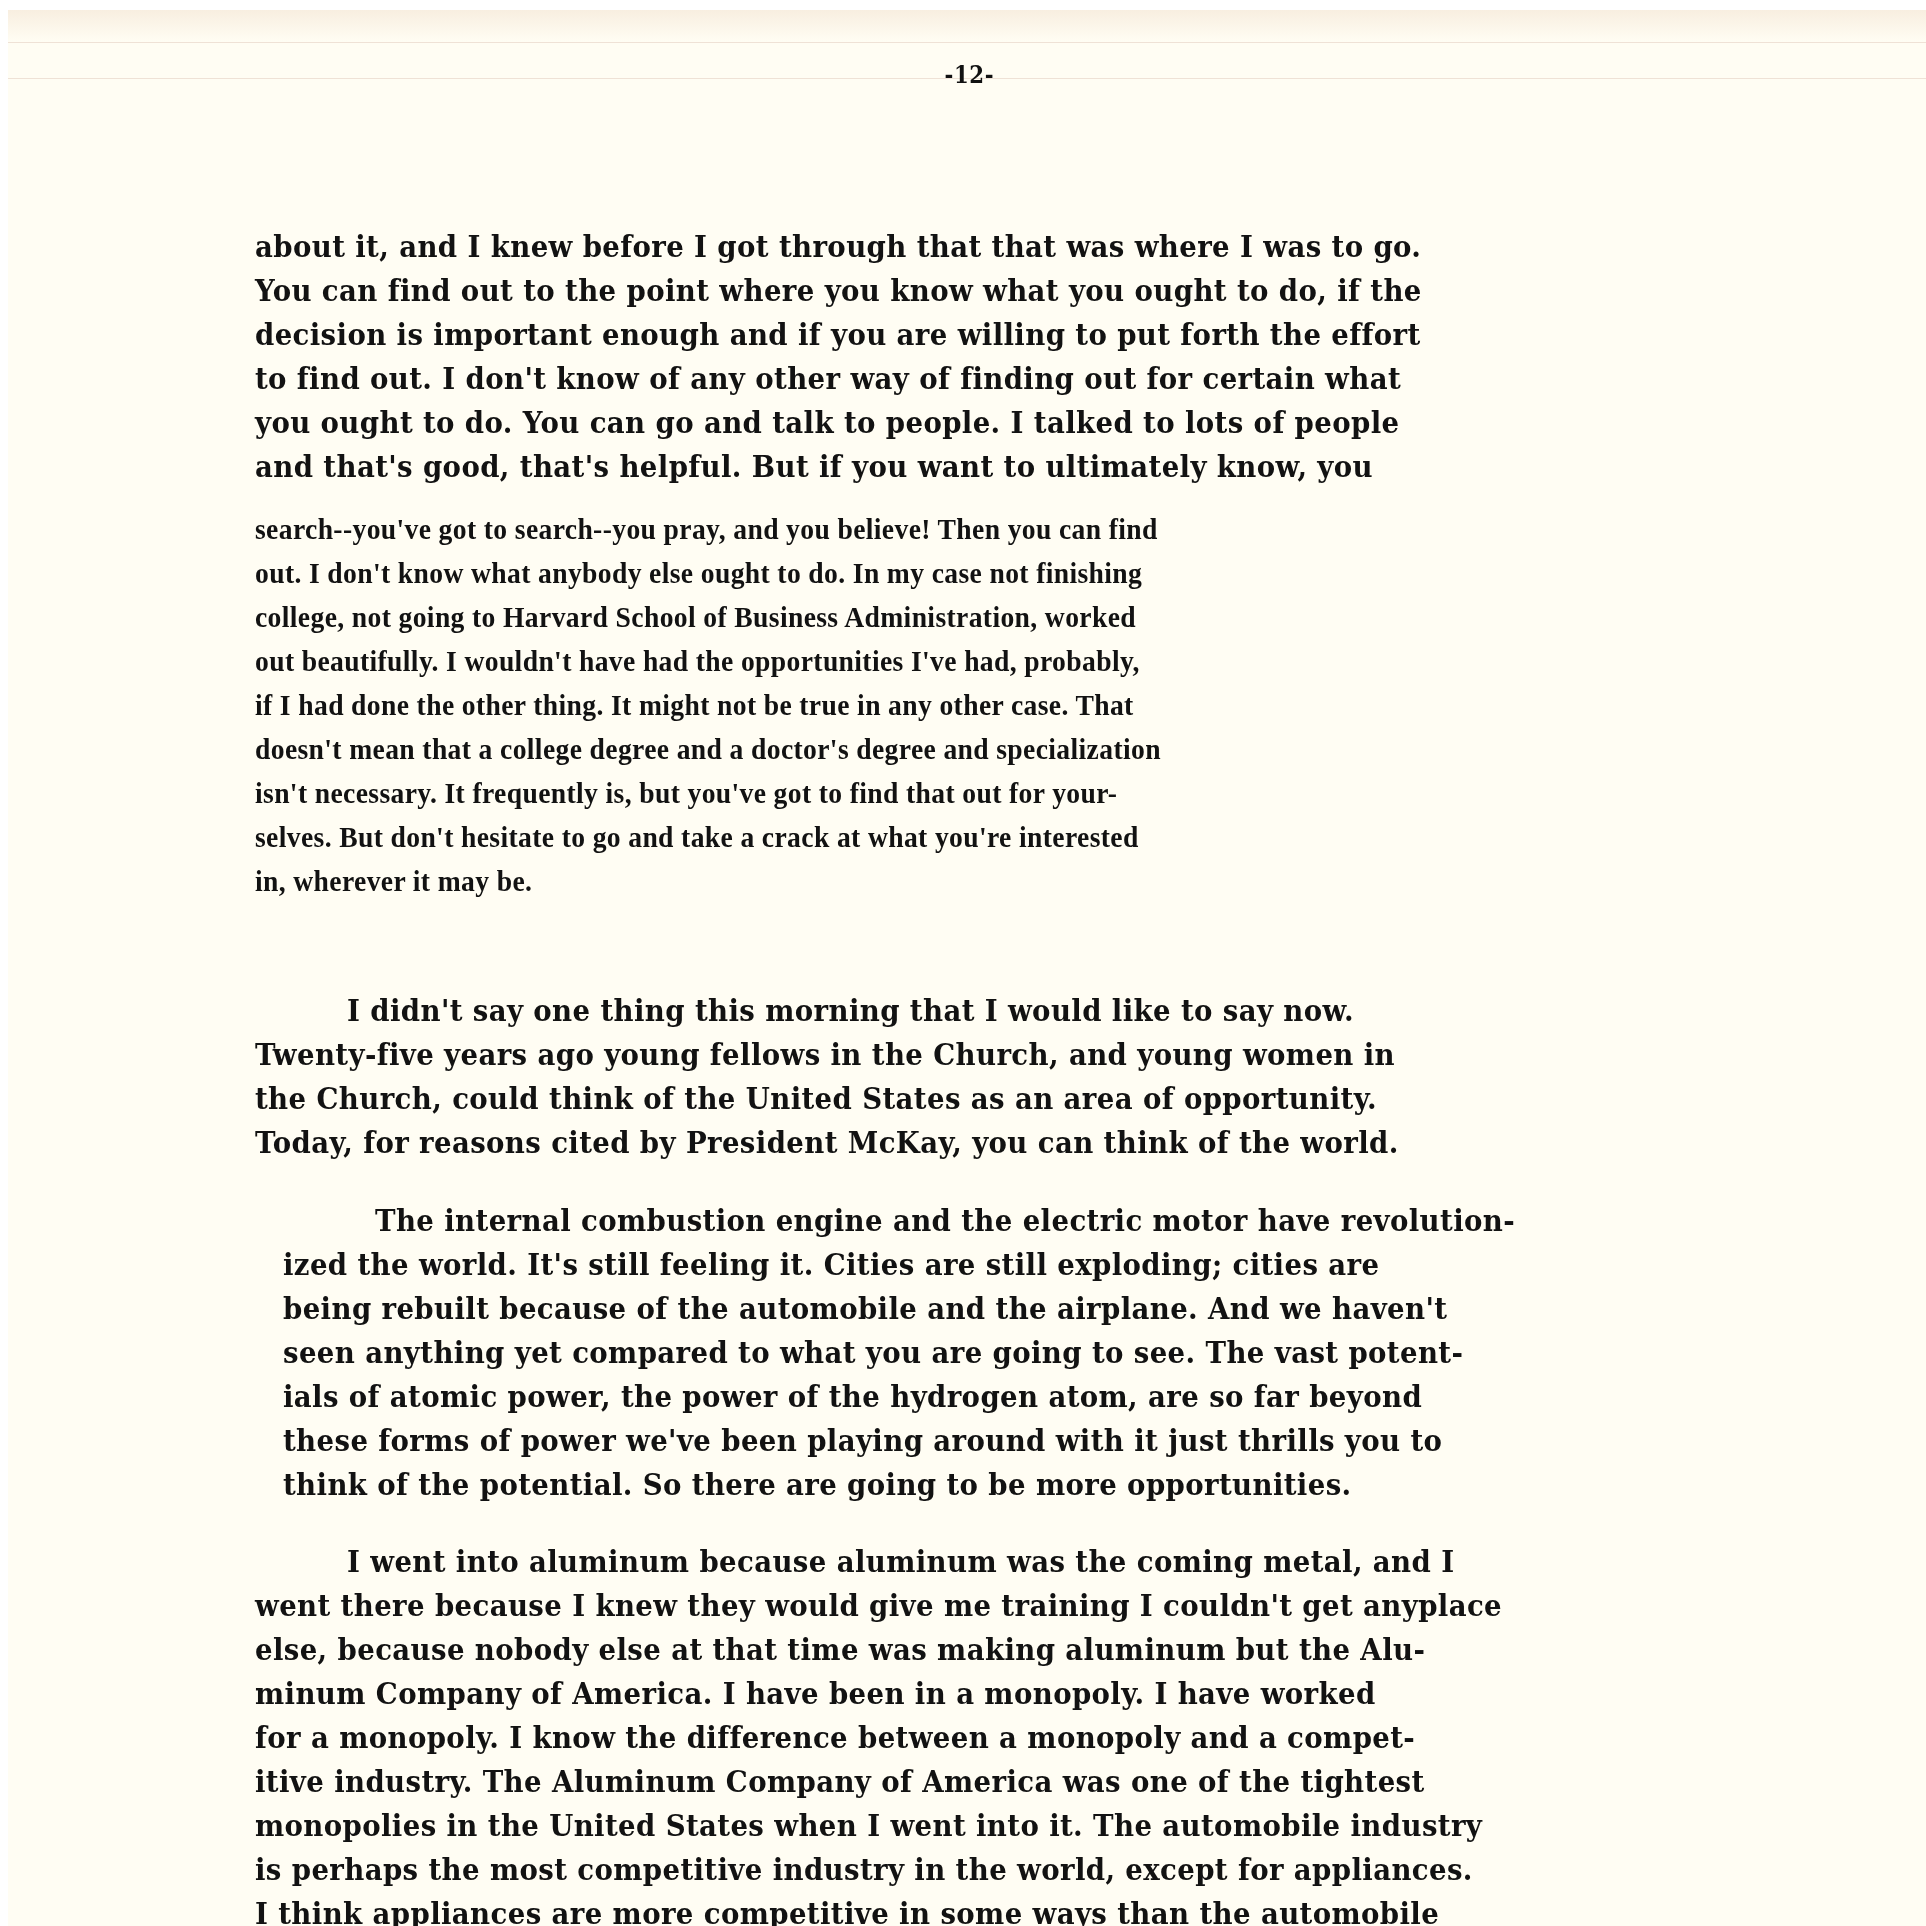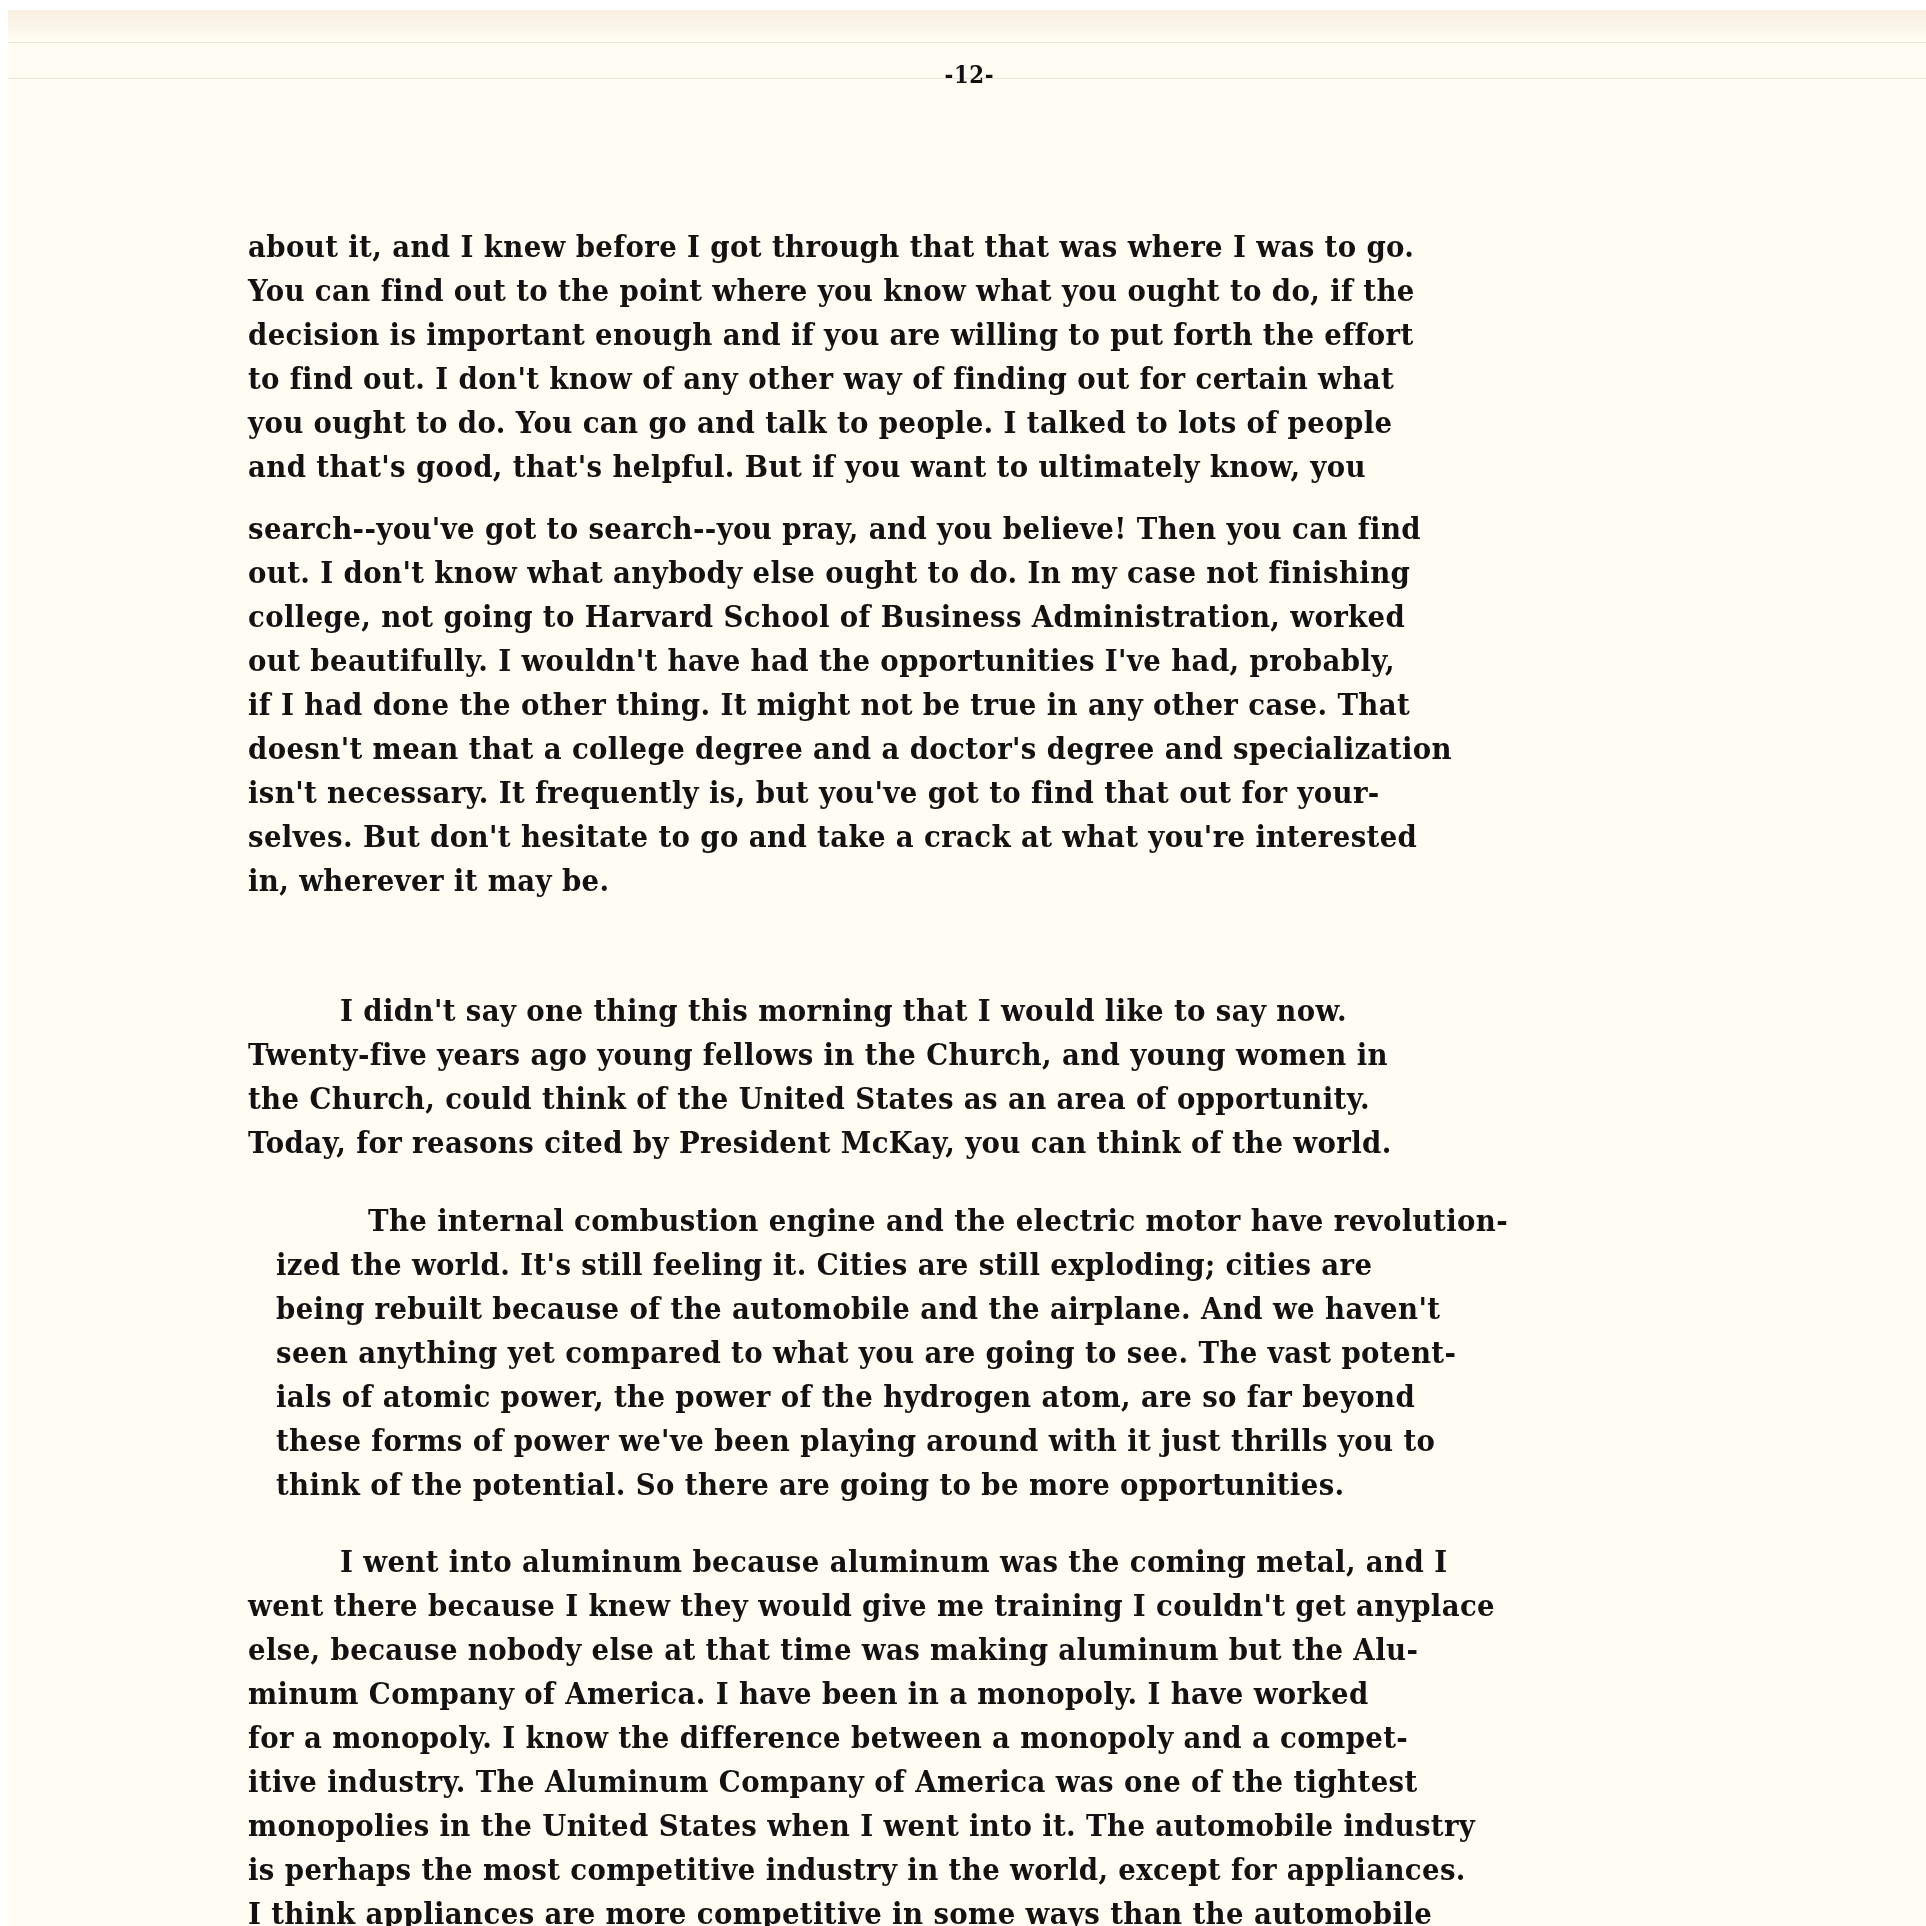--- a/index.html
+++ b/index.html
@@ -45,39 +45,39 @@
       font-weight: bold;
       font-size: 25px;
       color: #111;
       letter-spacing: 0.8px;
       padding-left: 0;
     }
     .page-number span { display: inline-block; transform: translateX(-31px) scaleX(0.85); }
 
     .text-block {
       position: absolute;
-      left: 240px;
+      left: 247px;
       width: 1533px;
       font-family: "DejaVu Serif", serif;
       font-weight: bold;
       font-size: 30px;
       line-height: 44px;
       color: #121212;
       letter-spacing: 0.4px;
     }
     .text-block .line {
       display: block;
       white-space: nowrap;
       transform-origin: left center;
       transform: scaleX(0.92);
     }
     .text-block .line.indent { padding-left: 100px; }
 
     .block-1 { top: 215px; }
-    .block-2 { top: 497px; }
+    .block-2 { top: 497px; font-family: Liberation Serif, serif; }
     .block-3 { top: 979px; }
     .block-4 { top: 1189px; margin-left: 28px; }
     .block-5 { top: 1530px; }
   </style>
 </head>
 <body>
 
 <div class="sheet">
   <div class="sheet-tint"></div>
   <div class="rule r1"></div>

